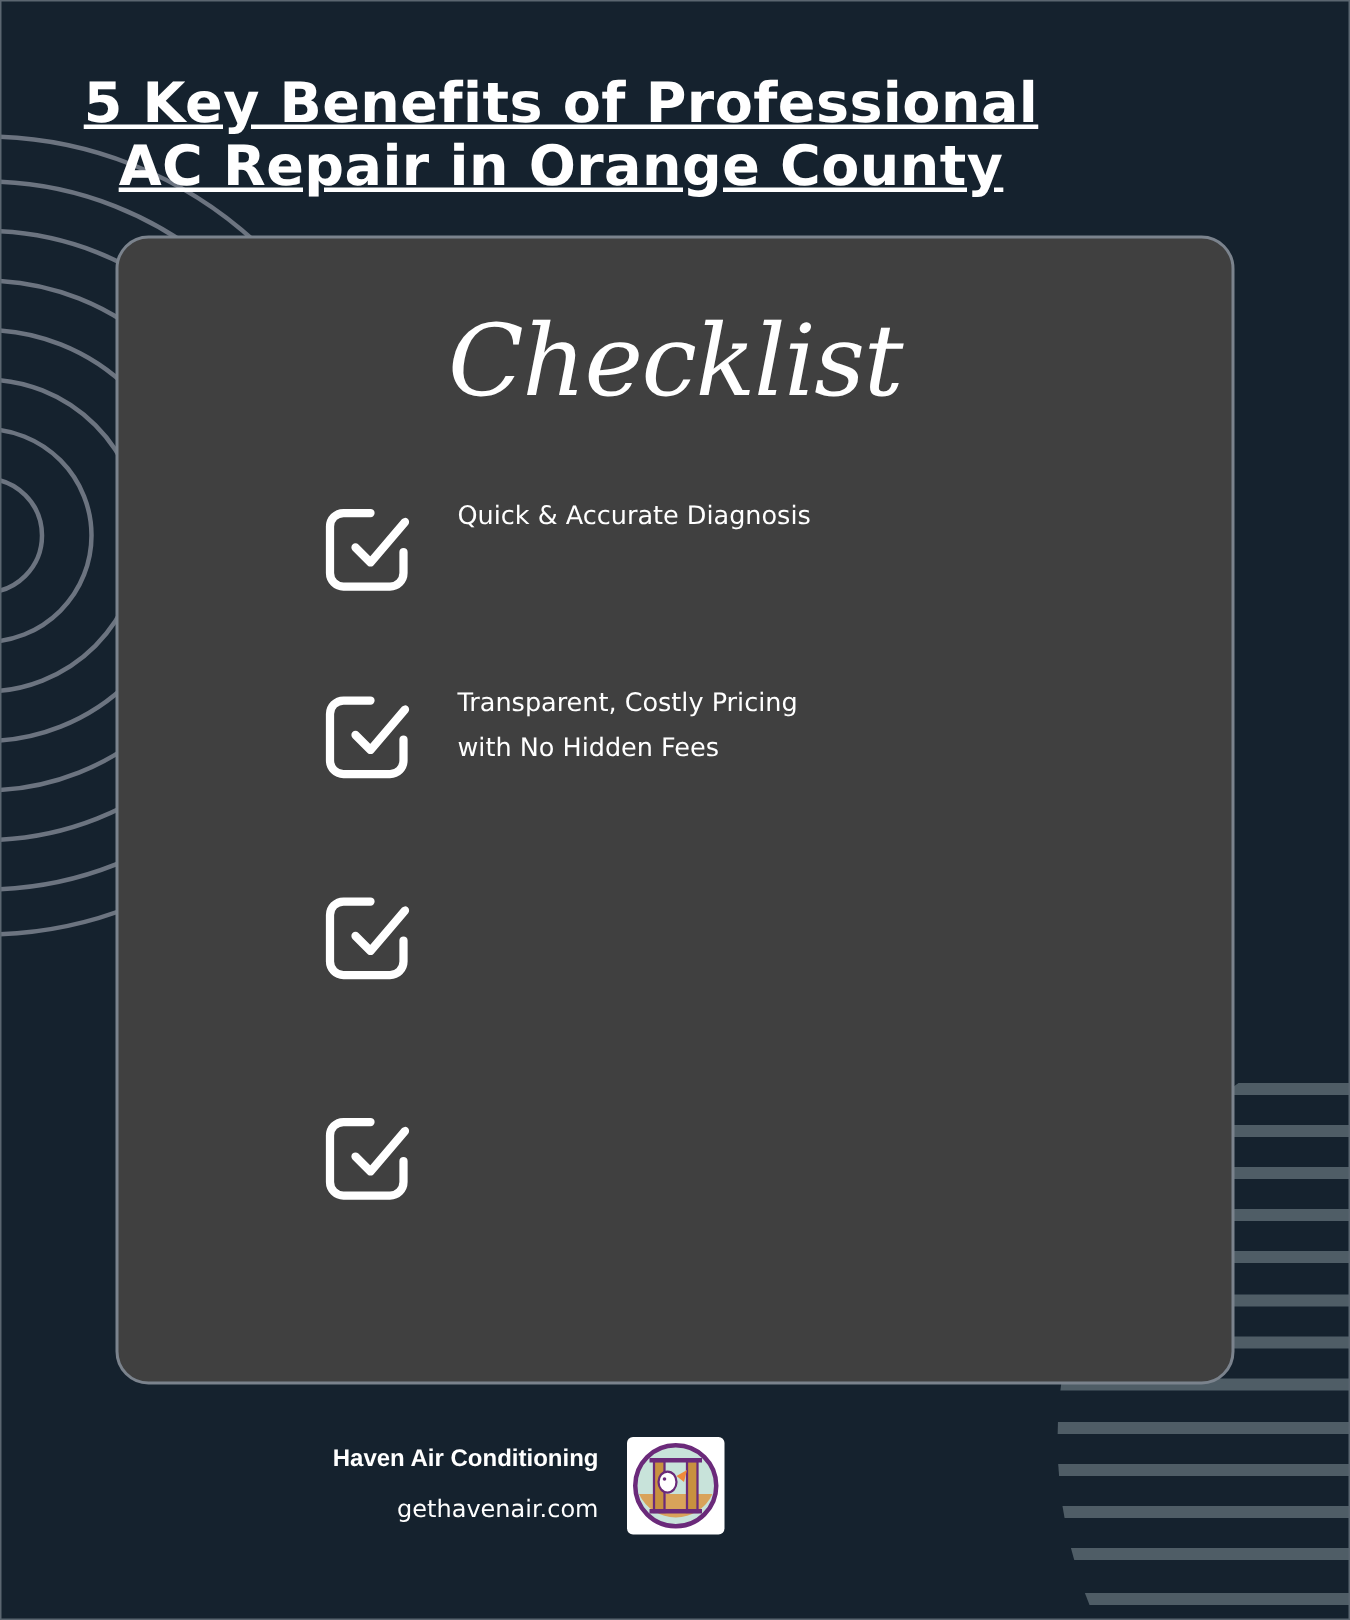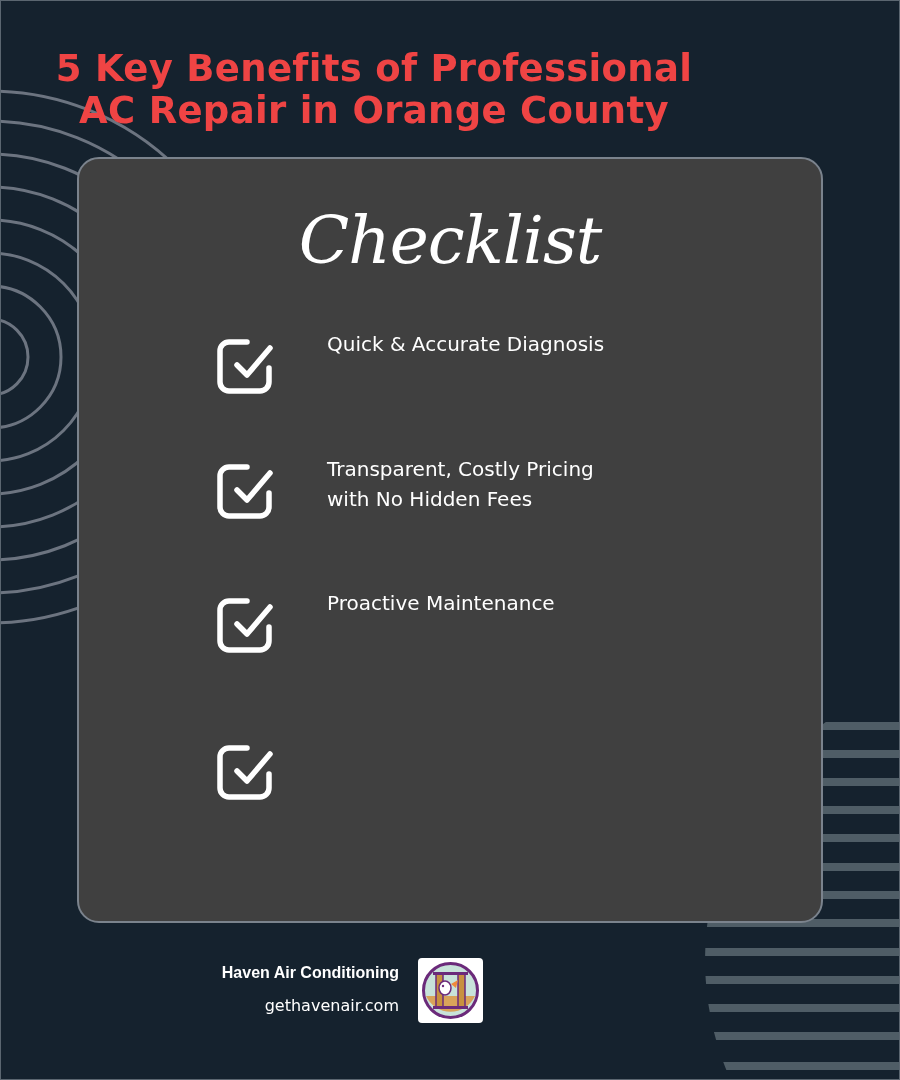--- a/index.html
+++ b/index.html
@@ -12,25 +12,26 @@
   .frame {
     position: absolute; inset: 0;
     border: 1px solid #5b6670;
     box-sizing: border-box;
     pointer-events: none;
     z-index: 5;
   }
   .bg-svg { position: absolute; left: 0; top: 0; z-index: 0; }
   .title {
     position: absolute; left: 0; top: 48px; width: 748px;
-    text-align: center; color: #ef4444;
+    text-align: center; color: #ffffff;
     font-family: "DejaVu Sans", sans-serif;
     font-weight: bold; font-size: 37px; line-height: 42px;
     letter-spacing: 0.3px;
     z-index: 2;
+    text-decoration: underline;
   }
   .card {
     position: absolute; left: 77px; top: 157px;
     width: 746px; height: 766px;
     box-sizing: border-box;
     border: 2px solid #7b838d;
     border-radius: 22px;
     background: #404040;
     z-index: 2;
   }
@@ -41,24 +42,24 @@
     font-style: italic;
     font-size: 66px; line-height: 80px;
     letter-spacing: -1px;
   }
   .item {
     position: absolute; left: 136px; width: 560px; height: 64px;
     display: flex; align-items: flex-start;
   }
   .item .check { width: 62px; height: 62px; flex: none; }
   .item .text {
-    margin-left: 50px; margin-top: -6px;
+    margin-left: 28px; margin-top: -6px;
     color: #ffffff;
     font-family: "DejaVu Sans", sans-serif;
-    font-size: 20px; line-height: 30px;
+    font-size: 17px; line-height: 30px;
     font-weight: normal;
   }
   .item .text span { display: block; white-space: nowrap; }
   .footer-brand {
     position: absolute; right: 501px; top: 964px;
     color: #ffffff; font-family: Liberation Sans, sans-serif;
     font-weight: bold; font-size: 16px; text-align: right;
     white-space: nowrap; z-index: 2;
   }
   .footer-url {
@@ -139,21 +140,20 @@
       <span>with No Hidden Fees</span>
     </div>
   </div>
 
   <div class="item" style="top:435px;">
     <svg class="check" viewBox="0 0 62 62">
       <path d="M32 7 H14 A9 9 0 0 0 5 16 V47 A9 9 0 0 0 14 56 H45 A9 9 0 0 0 54 47 V33" fill="none" stroke="#fff" stroke-width="5.5" stroke-linecap="round"></path>
       <path d="M22 30 L32 40 L55 13" fill="none" stroke="#fff" stroke-width="5.5" stroke-linecap="round" stroke-linejoin="round"></path>
     </svg>
     <div class="text">
-      <span>Proactive Maintenance</span>
     </div>
   </div>
 
   <div class="item" style="top:582px;">
     <svg class="check" viewBox="0 0 62 62">
       <path d="M32 7 H14 A9 9 0 0 0 5 16 V47 A9 9 0 0 0 14 56 H45 A9 9 0 0 0 54 47 V33" fill="none" stroke="#fff" stroke-width="5.5" stroke-linecap="round"></path>
       <path d="M22 30 L32 40 L55 13" fill="none" stroke="#fff" stroke-width="5.5" stroke-linecap="round" stroke-linejoin="round"></path>
     </svg>
     <div class="text">
     </div>

